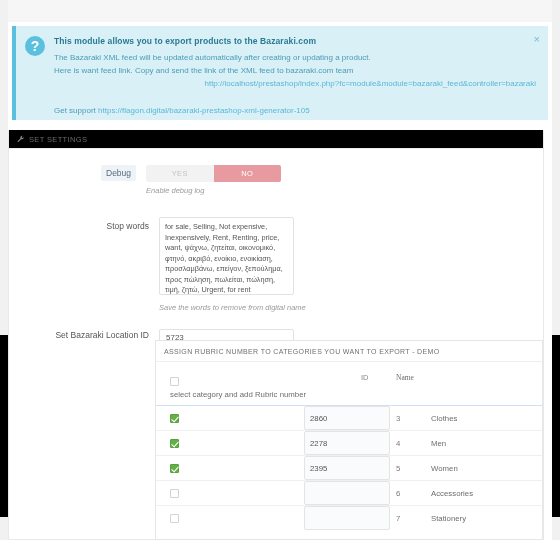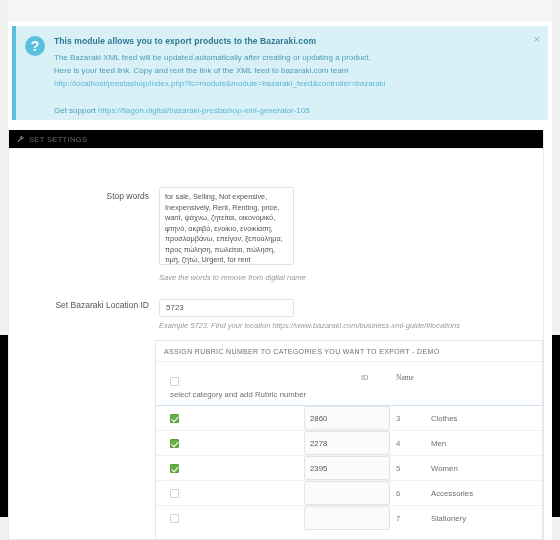--- a/index.html
+++ b/index.html
@@ -55,21 +55,21 @@
     line-height: 10px;
   }
   .info-body { margin-left: 12px; }
   .info-title {
     font-size: 8.5px; font-weight: bold; color: #2b7a94;
     margin-bottom: 5px; letter-spacing: .1px;
   }
   .info-line {
     font-size: 8px; color: #4b9cb8; line-height: 13px;
   }
-  .info-link { color: #5bb7d6; text-decoration: none; }
+  .info-link { color: #5bb7d6; text-decoration: none; text-align: right; }
   .info-support { margin-top: 16px; font-size: 8px; color: #4b9cb8; }
 
   
   .card {
     position: absolute;
     left: 8px; top: 130px;
     width: 536px;
     min-height: 410px;
     background: #ffffff;
     border: 1px solid #e8e8e8;
@@ -238,40 +238,50 @@
   <div class="gutter-top"></div>
   <div class="gutter-left"></div>
   <div class="gutter-right"></div>
 
   <div class="info-panel">
     <div class="info-icon">?</div>
     <div class="info-close">×</div>
     <div class="info-body">
       <div class="info-title">This module allows you to export products to the Bazaraki.com</div>
       <div class="info-line">The Bazaraki XML feed will be updated automatically after creating or updating a product.</div>
-      <div class="info-line">Here is your feed link. Copy and rent the link of the XML feed to bazaraki.com team</div>
+      <div class="info-line">Here is want feed link. Copy and send the link of the XML feed to bazaraki.com team</div>
       <div class="info-line info-link">http://localhost/prestashop/index.php?fc=module&amp;module=bazaraki_feed&amp;controller=bazaraki</div>
       <div class="info-support">
         <span>Get support </span><span class="info-link">https://flagon.digital/bazaraki-prestashop-xml-generator-105</span>
       </div>
     </div>
   </div>
 
   <div class="card">
     <div class="card-header">
       <span class="wrench-icon">
         <svg width="8" height="8" viewBox="0 0 16 16" fill="#8a8a8a">
           <path d="M11.3 1.7a4 4 0 0 0-4.6 5.1L1.5 12a1.2 1.2 0 1 0 1.7 1.7l5.2-5.2a4 4 0 0 0 5.1-4.6l-2 2-1.6-.4-.4-1.6z"></path>
         </svg>
       </span>
       <span>Set settings</span>
     </div>
 
     <div class="card-body">
 
+      <div class="form-row">
+        <div class="form-label badge">Debug</div>
+        <div class="form-ctrl">
+          <div class="toggle">
+            <div class="toggle-opt toggle-off">YES</div>
+            <div class="toggle-opt toggle-on">NO</div>
+          </div>
+          <div class="help-text">Enable debug log</div>
+        </div>
+      </div>
 
       <div class="form-row" style="margin-top:22px;">
         <div class="form-label">Stop words</div>
         <div class="form-ctrl">
           <textarea class="ta" style="">for sale, Selling, Not expensive, Inexpensively, Rent, Renting, price, want, ψάχνω, ζητείται, οικονομικό, φτηνό, ακριβό, ενοίκιο, ενοικίαση, προσλαμβάνω, επείγον, ξεπούλημα, προς πώληση, πωλείται, πώληση, τιμή, ζητώ, Urgent, for rent</textarea>
           <div class="help-text">Save the words to remove from digital name</div>
         </div>
       </div>
 
       <div class="form-row" style="margin-top:14px;">

